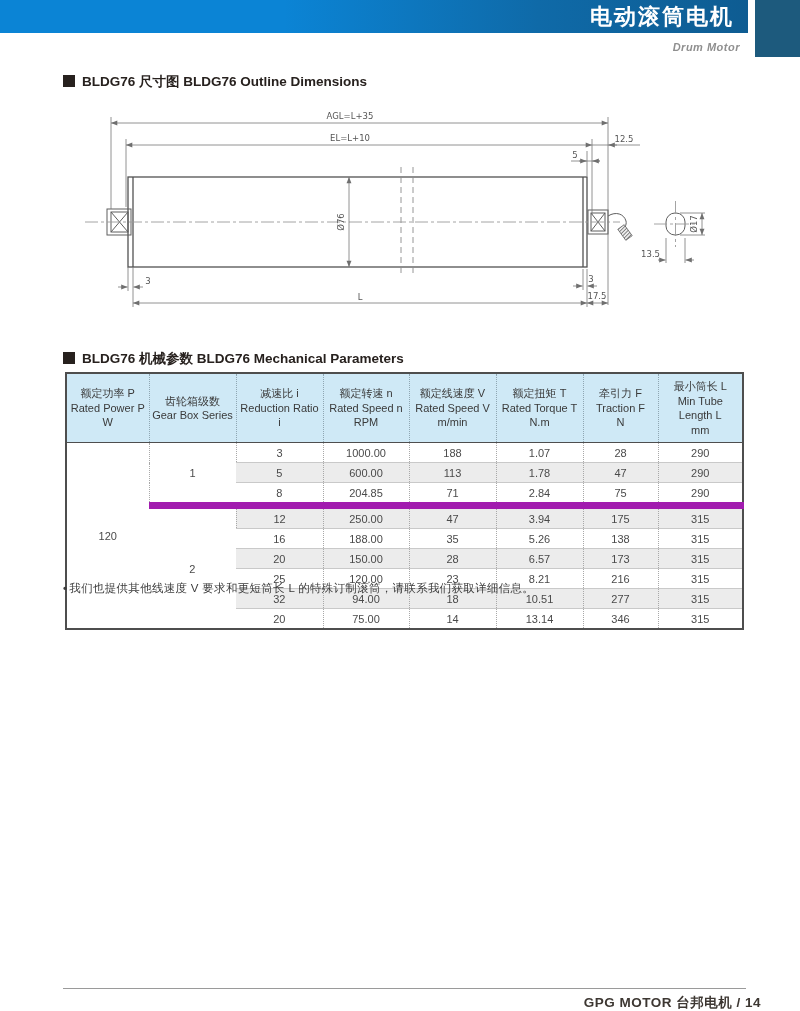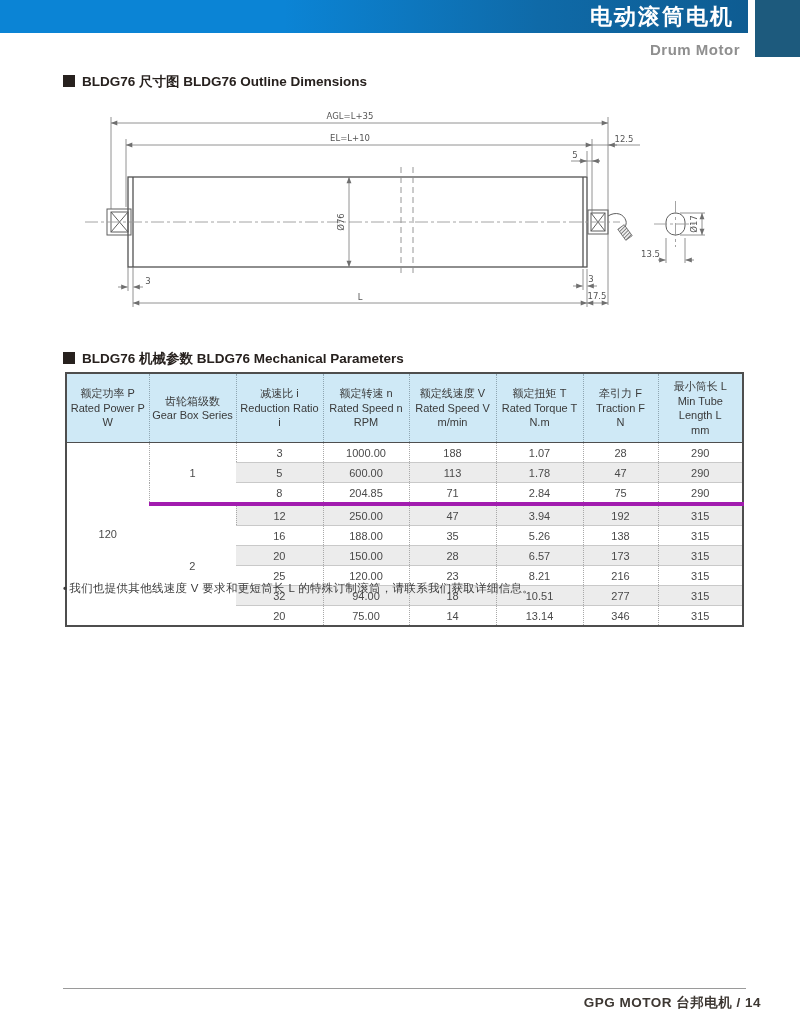--- a/index.html
+++ b/index.html
@@ -5,21 +5,21 @@
   html,body{margin:0;padding:0;background:#e9e9e9;}
   .page{position:relative;width:800px;height:1011px;background:#ffffff;margin:0 auto;
         font-family:"Liberation Sans",sans-serif;overflow:hidden;}
 
   
   .banner{position:absolute;left:0;top:0;width:748px;height:33px;
           background:linear-gradient(to right,#0b84d5 0%,#0b84d5 38%,#0f6aa8 72%,#0e5c92 100%);
           display:flex;align-items:center;justify-content:flex-end;}
   .banner-title{color:#ffffff;font-size:22px;font-weight:bold;letter-spacing:2px;padding-right:14px;line-height:33px;margin-left:24px;}
   .corner-square{position:absolute;left:755px;top:0;width:45px;height:57px;background:#1d5a7d;}
-  .subtitle{position:absolute;top:41px;right:60px;color:#8f8f8f;font-size:15px;font-weight:bold;letter-spacing:0.5px;}
+  .subtitle{position:absolute;top:41px;right:60px;color:#8f8f8f;font-size:11px;font-weight:bold;letter-spacing:0.5px;font-style:italic;}
 
   
   .section-heading{position:absolute;left:63px;color:#27211e;font-size:13.5px;font-weight:bold;white-space:nowrap;}
   .bullet{display:inline-block;width:12px;height:12px;background:#27211e;margin-right:7px;vertical-align:-1px;}
   .h-outline{top:73px;}
   .h-params{top:350px;}
 
   
   .drawing{position:absolute;left:60px;top:103px;}
   .dl{stroke:#5f5f5f;stroke-width:1;fill:none;}
@@ -33,21 +33,21 @@
   .params-table{position:absolute;left:65px;top:372px;width:677px;border-collapse:collapse;table-layout:fixed;
                 font-family:"Liberation Sans",sans-serif;}
   .params-table{border:2px solid #4e4e4e;}
   .params-table th{background:#cfe9f6;color:#3a3a3a;font-weight:normal;font-size:11px;line-height:1.32;
                    padding:5px 2px;border-bottom:1.5px solid #4e4e4e;border-left:1px dotted #8fa6b2;text-align:center;vertical-align:middle;}
   .params-table td{height:19px;padding:0 2px;text-align:center;vertical-align:middle;font-size:11px;color:#4a4a4a;
                    border-left:1px dotted #a8a8a8;border-top:1px solid #c9c9c9;}
   .params-table th:first-child,.params-table td:first-child{border-left:none;}
   .params-table tr.alt td{background:#ececec;}
   .params-table td.span-cell{background:#ffffff !important;}
-  .params-table tr.group-start td{border-top:4px solid #a21caf;margin-top:22px;}
+  .params-table tr.group-start td{border-top:7px solid #a21caf;margin-top:22px;}
 
   
   .note{position:absolute;left:63px;top:581px;font-size:11.5px;color:#3c3c3c;letter-spacing:0.3px;}
   .note-bullet{font-weight:bold;margin-right:2px;}
 
   
   .footer-line{position:absolute;left:63px;top:988px;width:683px;height:1px;background:#9a9a9a;}
   .footer-text{position:absolute;right:39px;top:994px;font-size:13.5px;font-weight:bold;color:#3d3732;letter-spacing:0.5px;}
 </style>
 </head>
@@ -241,21 +241,21 @@
           <td>2.84</td>
           <td>75</td>
           <td>290</td>
         </tr>
         <tr class="alt group-start">
           <td rowspan="6" class="span-cell">2</td>
           <td>12</td>
           <td>250.00</td>
           <td>47</td>
           <td>3.94</td>
-          <td>192</td>
+          <td>175</td>
           <td>315</td>
         </tr>
         <tr class="">
           <td>16</td>
           <td>188.00</td>
           <td>35</td>
           <td>5.26</td>
           <td>138</td>
           <td>315</td>
         </tr>

